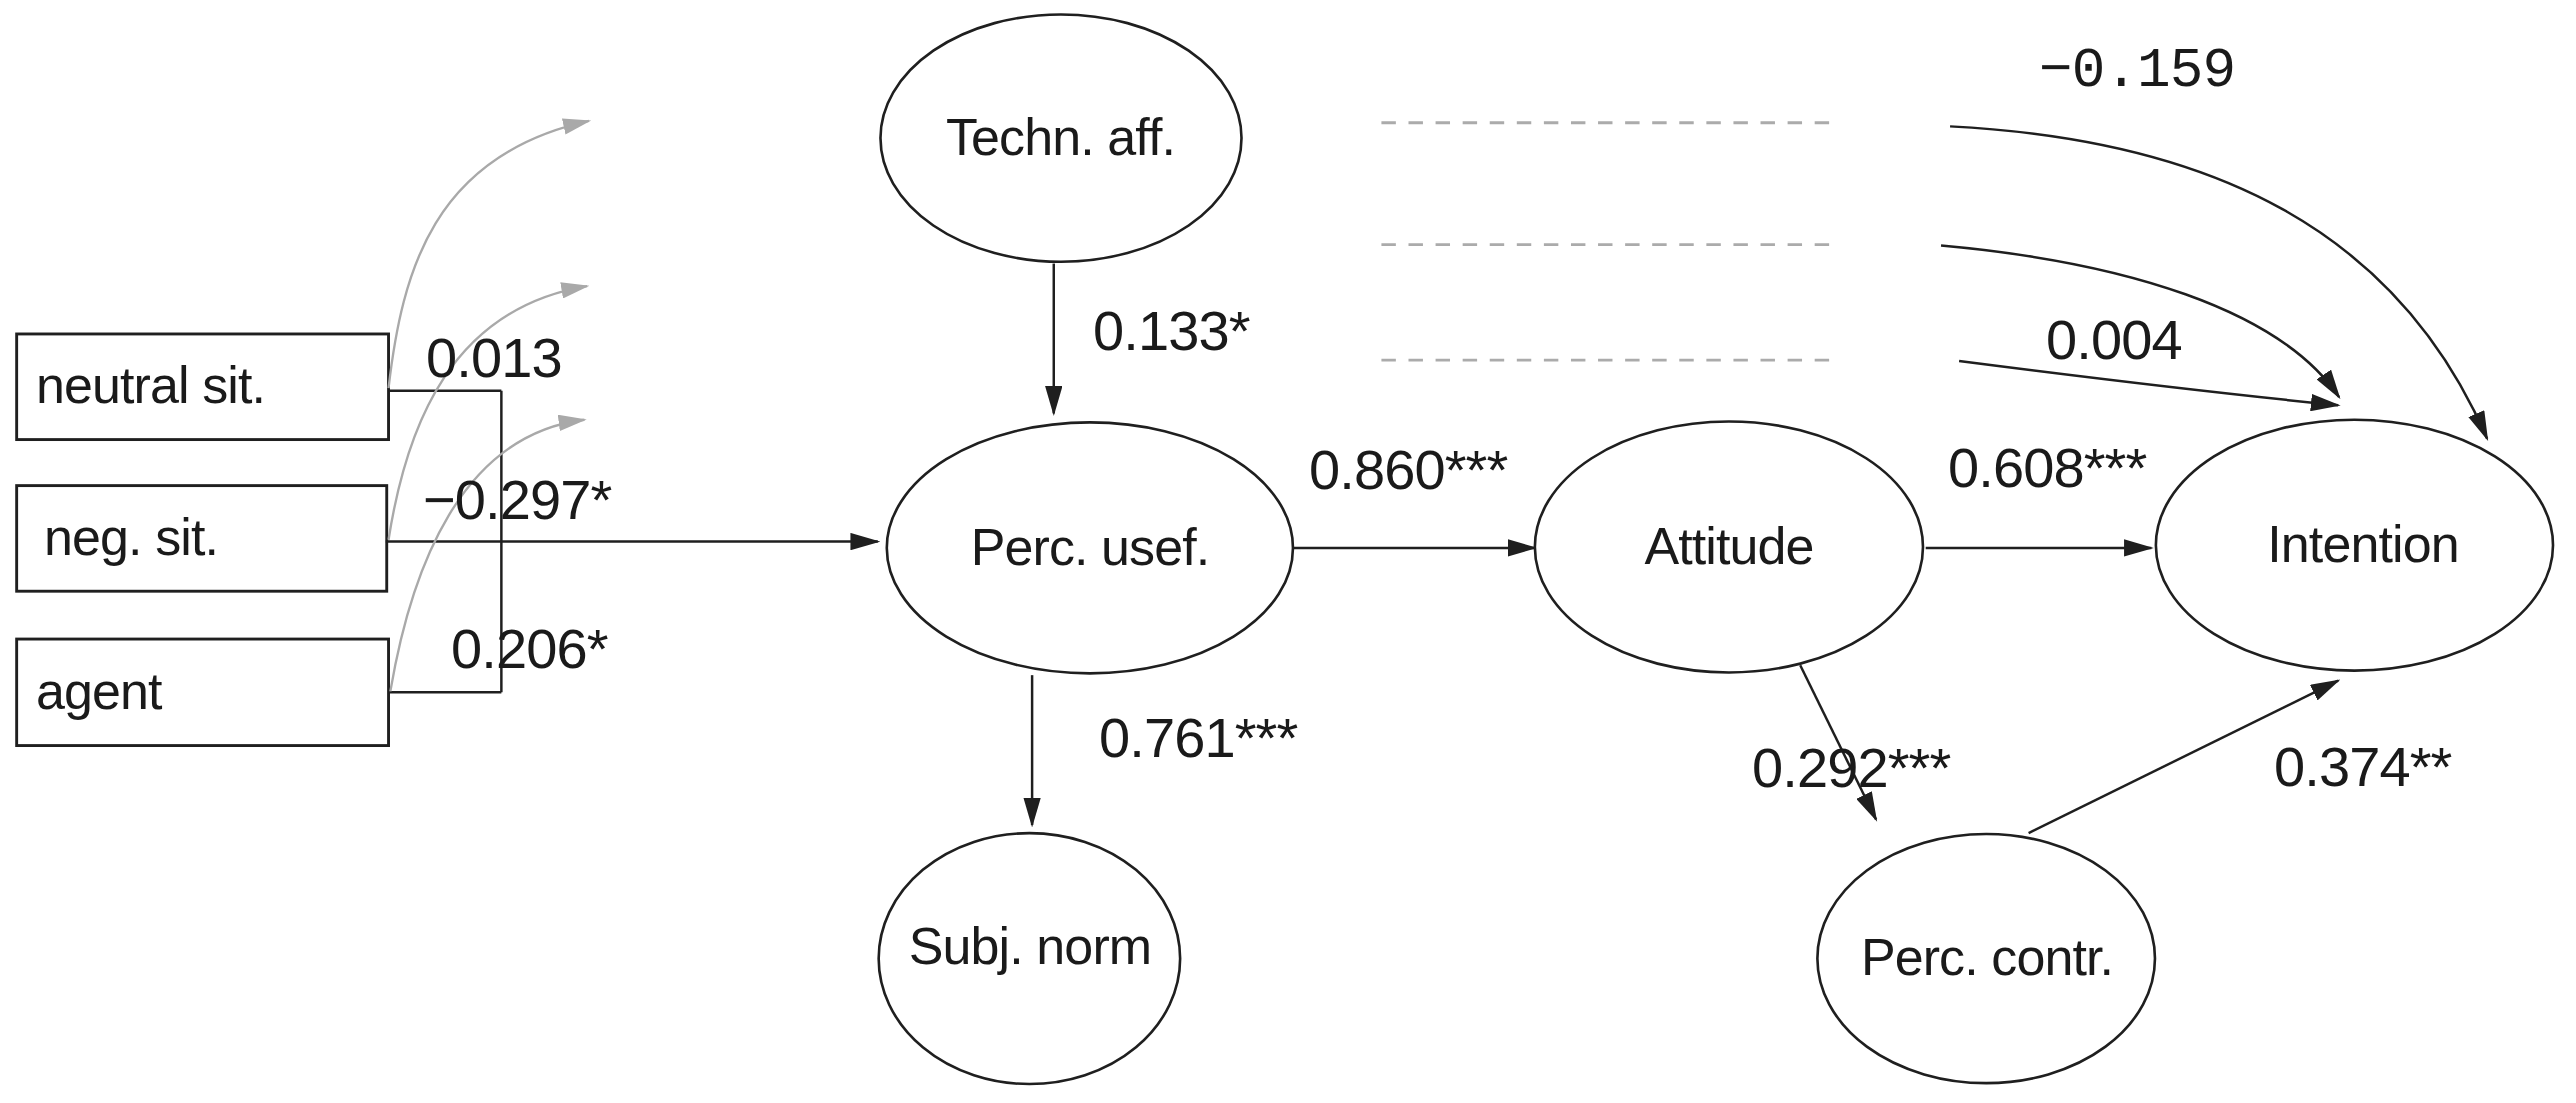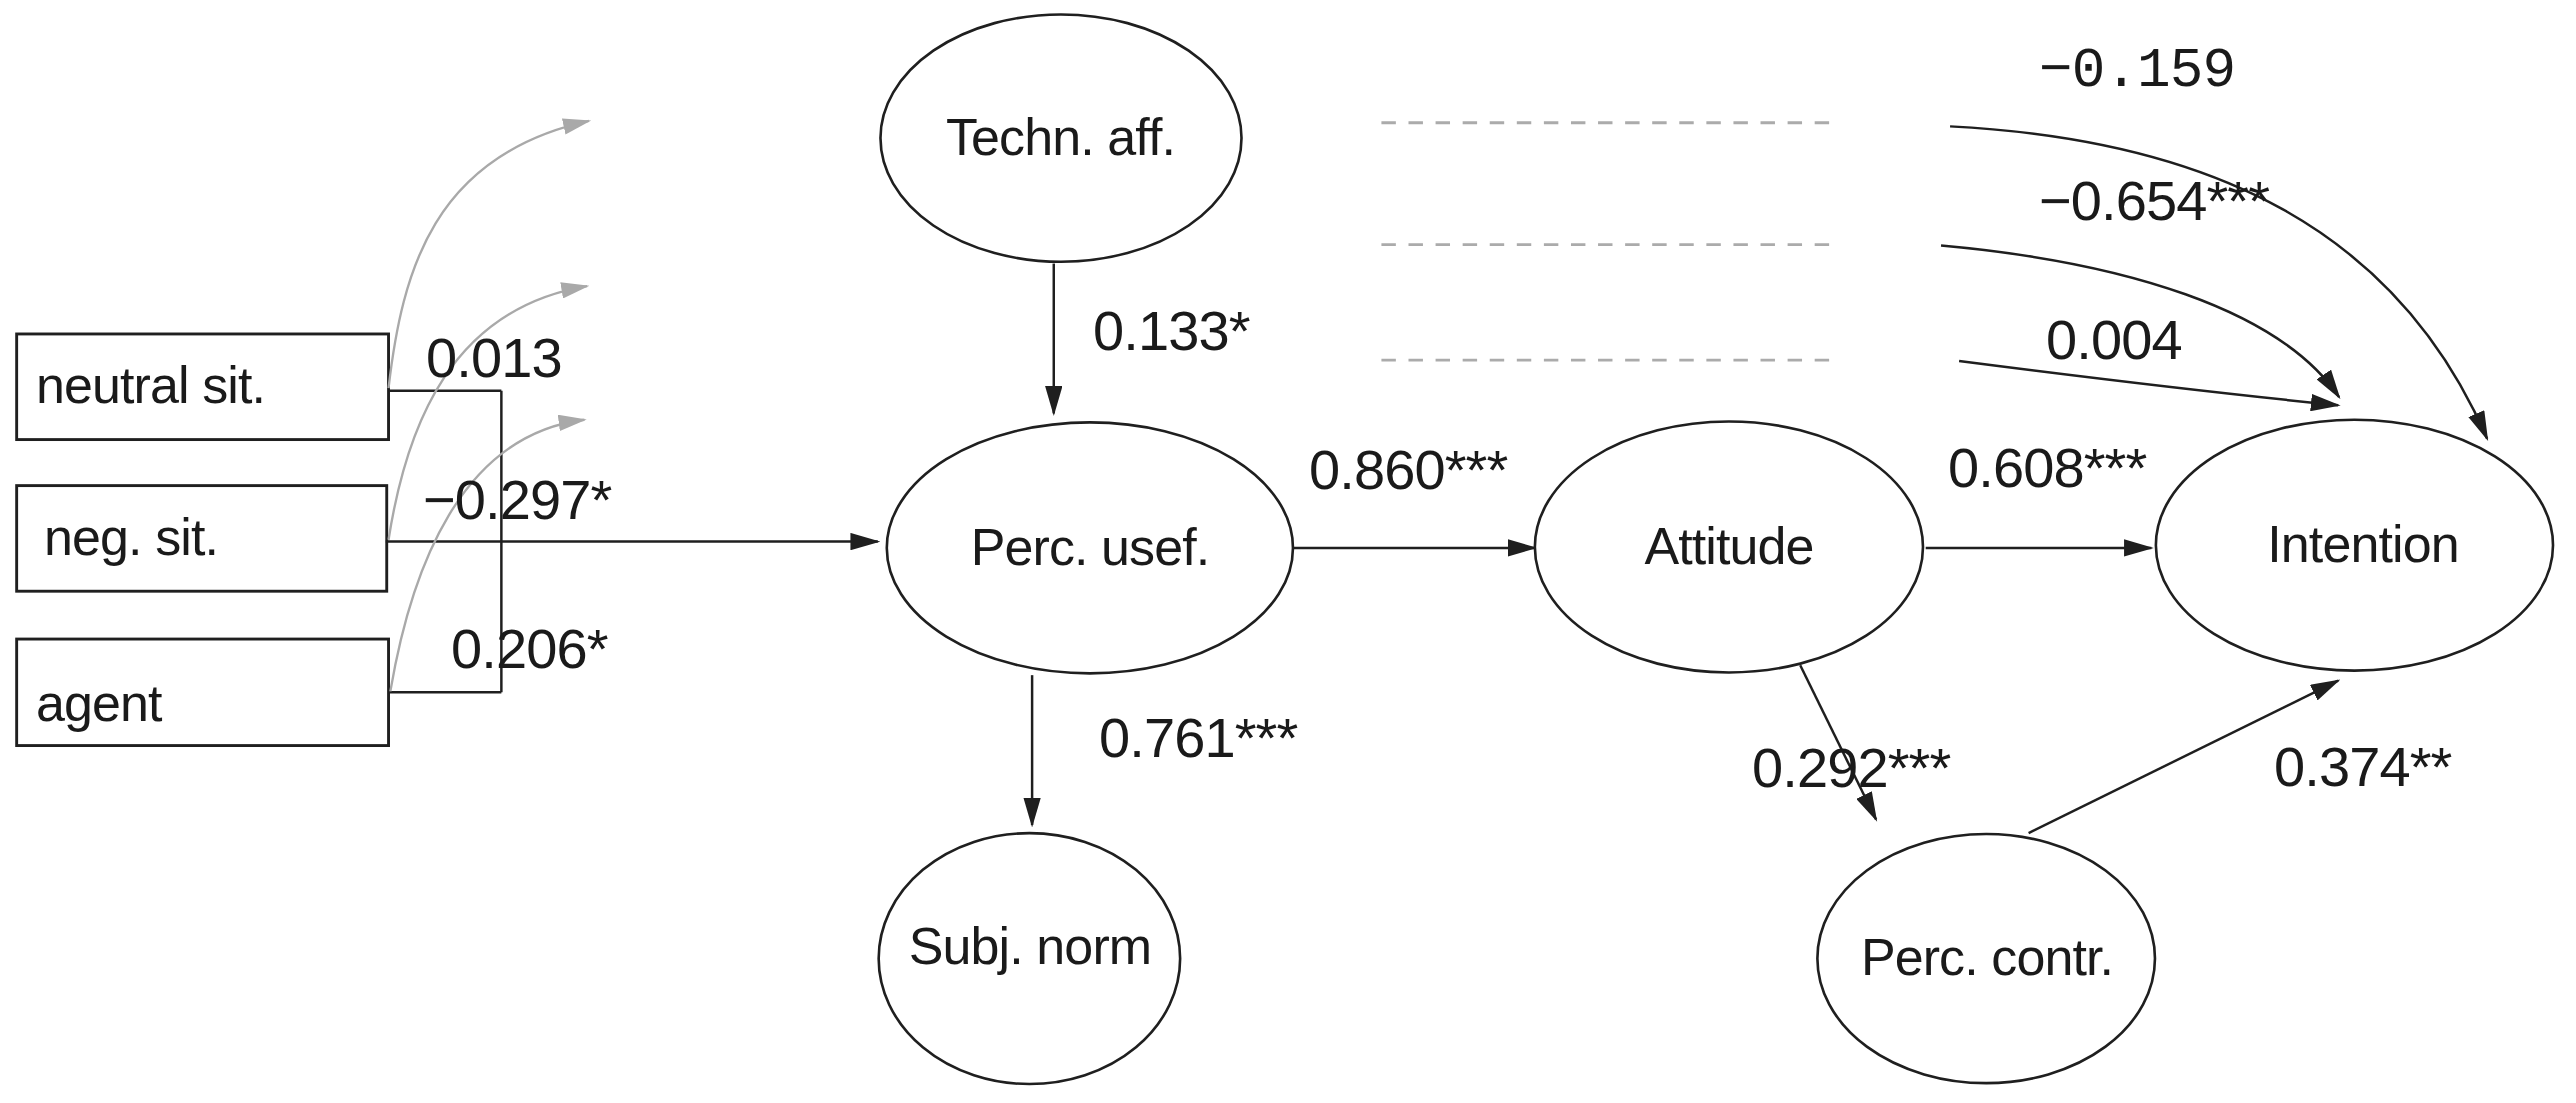--- a/index.html
+++ b/index.html
@@ -99,36 +99,35 @@
       <ellipse cx="1207" cy="607" rx="225" ry="139"></ellipse>
       <ellipse cx="1140" cy="1062" rx="167" ry="139"></ellipse>
       <ellipse cx="1915" cy="606" rx="215" ry="139"></ellipse>
       <ellipse cx="2608" cy="604" rx="220" ry="139"></ellipse>
       <ellipse cx="2200" cy="1062" rx="187" ry="138"></ellipse>
     </g>
   </svg>
 
   <div class="box-label" style="left:36px; top:359px;">neutral sit.</div>
   <div class="box-label" style="left:36px; top:511px;margin-left:8px;">neg. sit.</div>
-  <div class="box-label" style="left:36px; top:665px;margin-top:12px;">agent</div>
+  <div class="box-label" style="left:36px; top:665px;">agent</div>
 
   <div class="node-label" style="left:880px;  top:110px;  width:361px;">Techn. aff.</div>
   <div class="node-label" style="left:887px;  top:520px;  width:406px;">Perc. usef.</div>
   <div class="node-label" style="left:879px;  top:919px; width:302px;">Subj. norm</div>
   <div class="node-label" style="left:1535px; top:519px;  width:388px;">Attitude</div>
   <div class="node-label" style="left:2156px; top:517px;  width:414px;">Intention</div>
   <div class="node-label" style="left:1818px; top:930px; width:338px;">Perc. contr.</div>
 
   <div class="coef" style="left:426px;  top:330px;">0.013</div>
   <div class="coef" style="left:423px;  top:472px;">−0.297*</div>
   <div class="coef" style="left:451px;  top:621px;">0.206*</div>
   <div class="coef" style="left:1093px; top:303px;">0.133*</div>
   <div class="coef" style="left:1309px; top:442px;">0.860***</div>
   <div class="coef" style="left:1099px; top:710px;">0.761***</div>
   <div class="coef" style="left:1948px; top:440px;">0.608***</div>
   <div class="coef" style="left:1752px; top:740px;">0.292***</div>
   <div class="coef" style="left:2274px; top:739px;">0.374**</div>
   <div class="coef" style="left:2039px; top:43px;font-family:Liberation Mono, monospace;">−0.159</div>
-  <div class="coef" style="left:2039px; top:173px;">−0.654***</div>
   <div class="coef" style="left:2046px; top:312px;">0.004</div>
 
 </div>
 
 
 </body></html>

